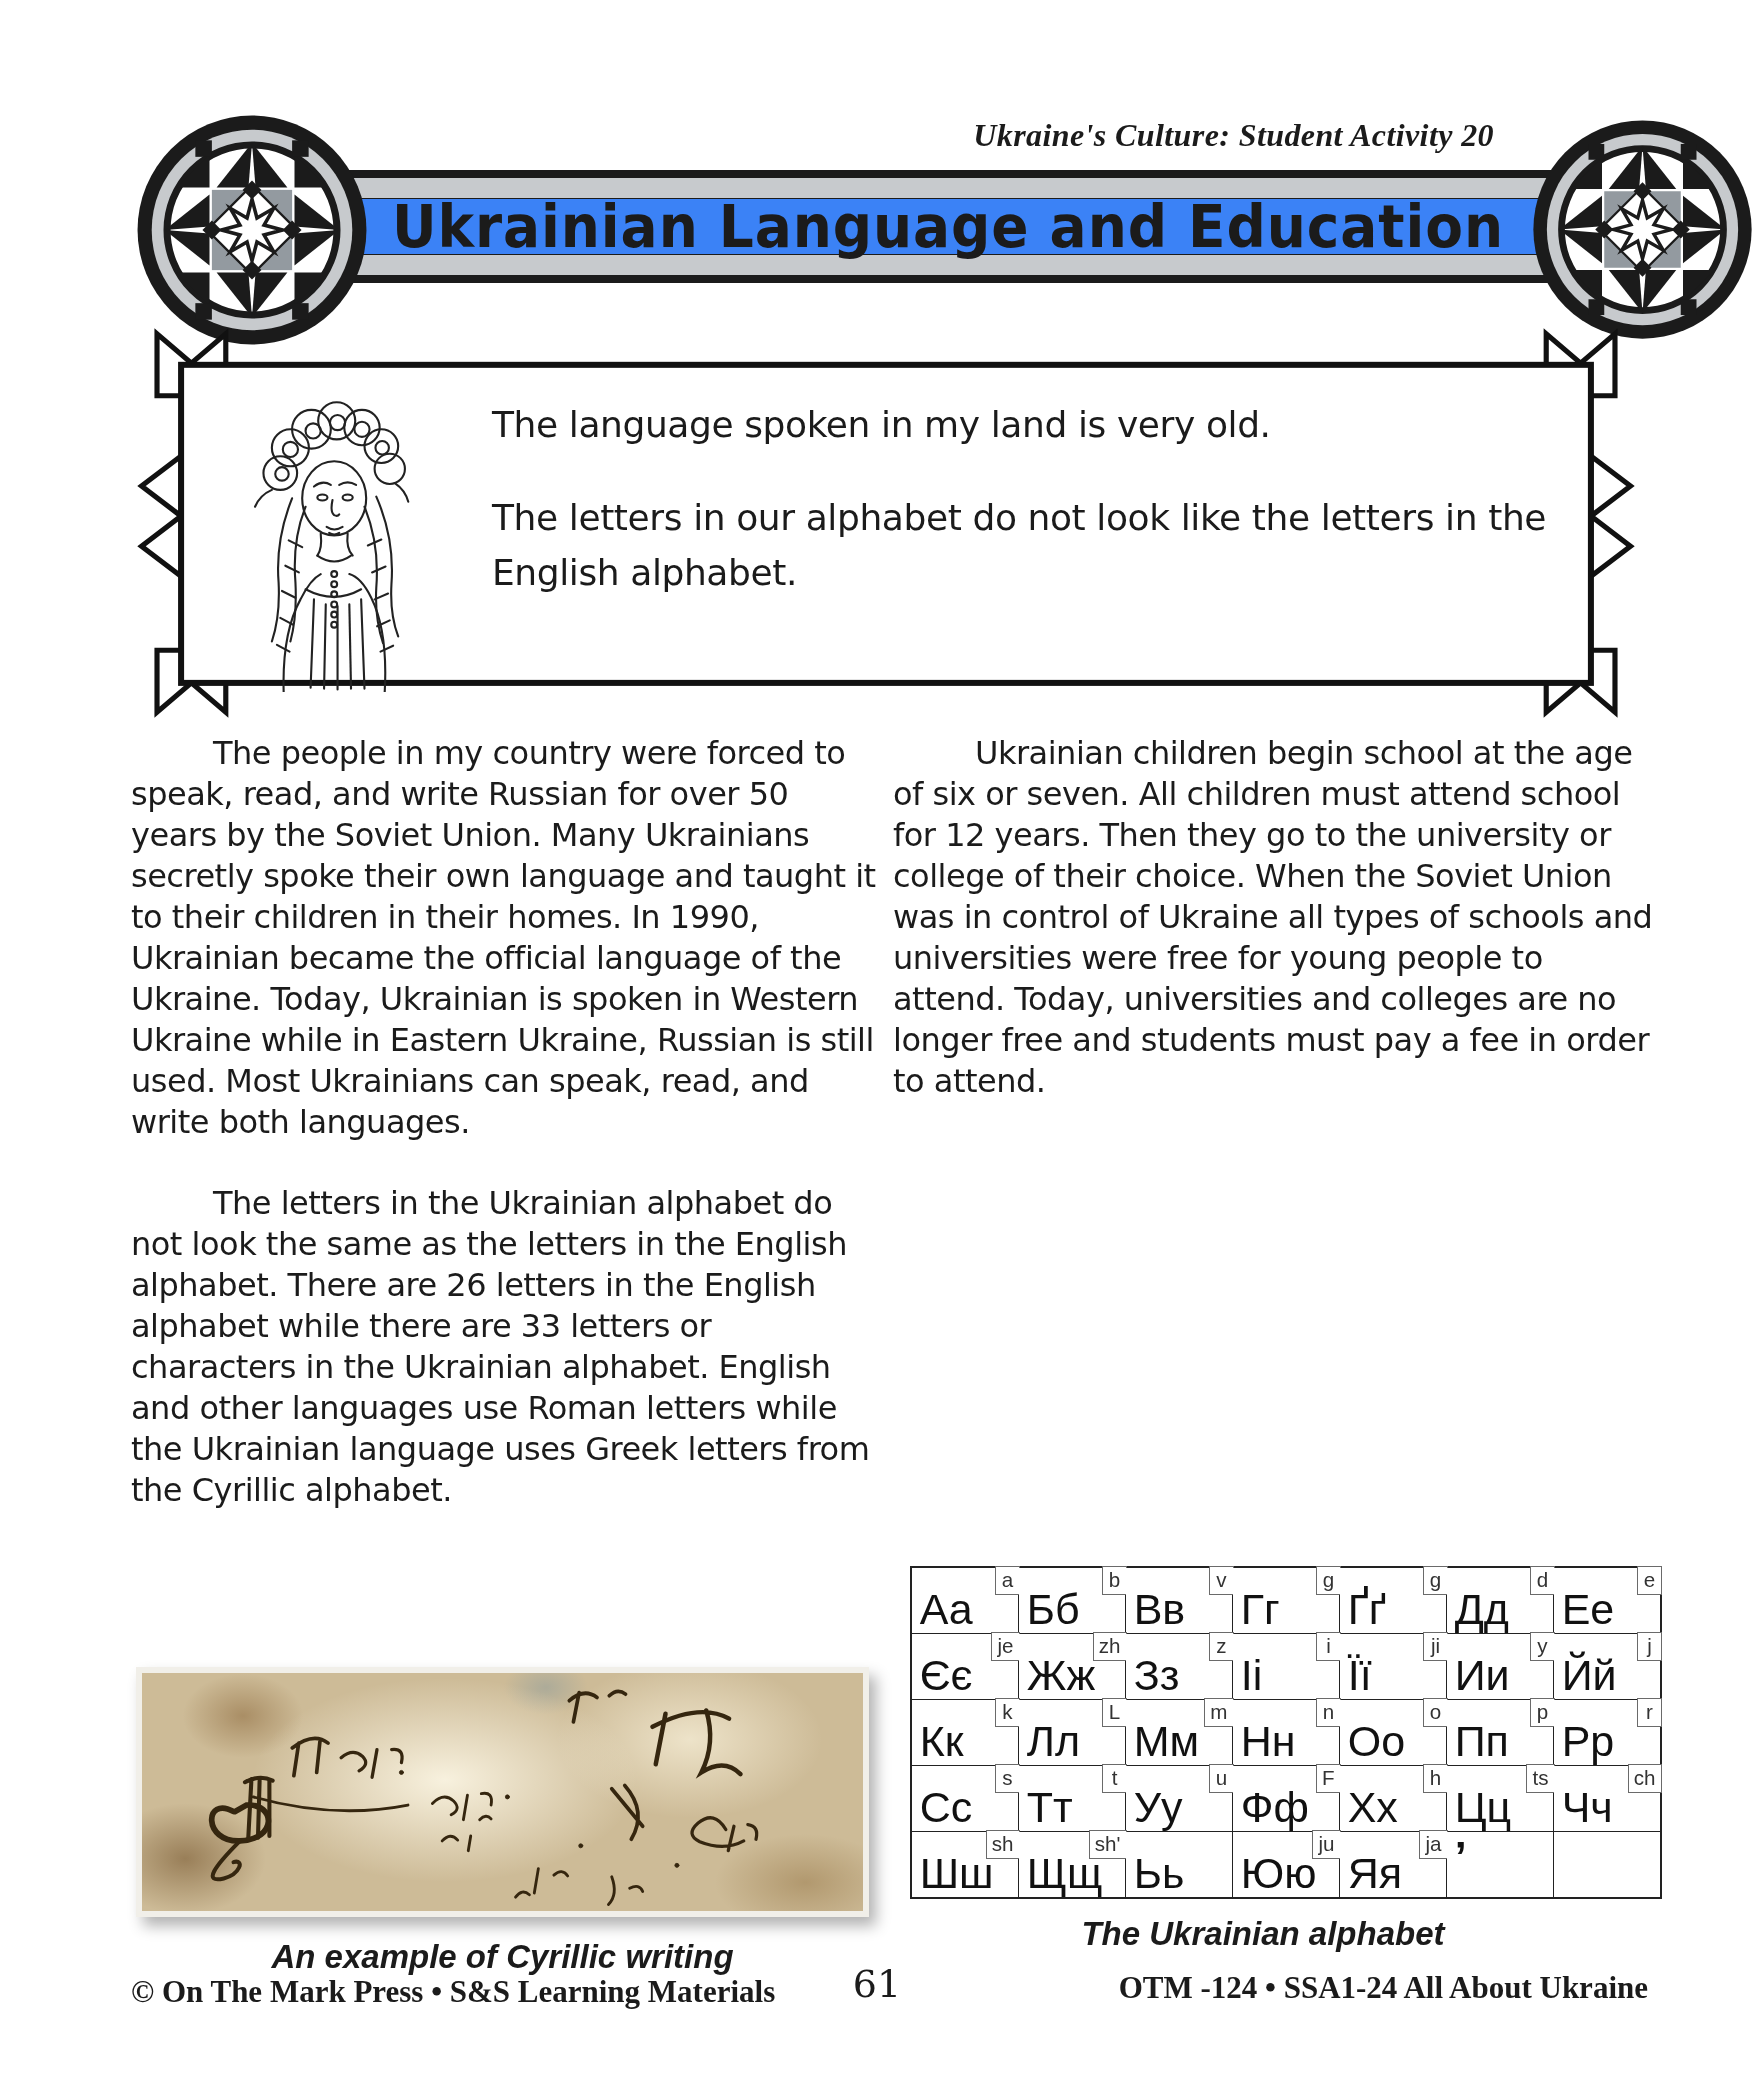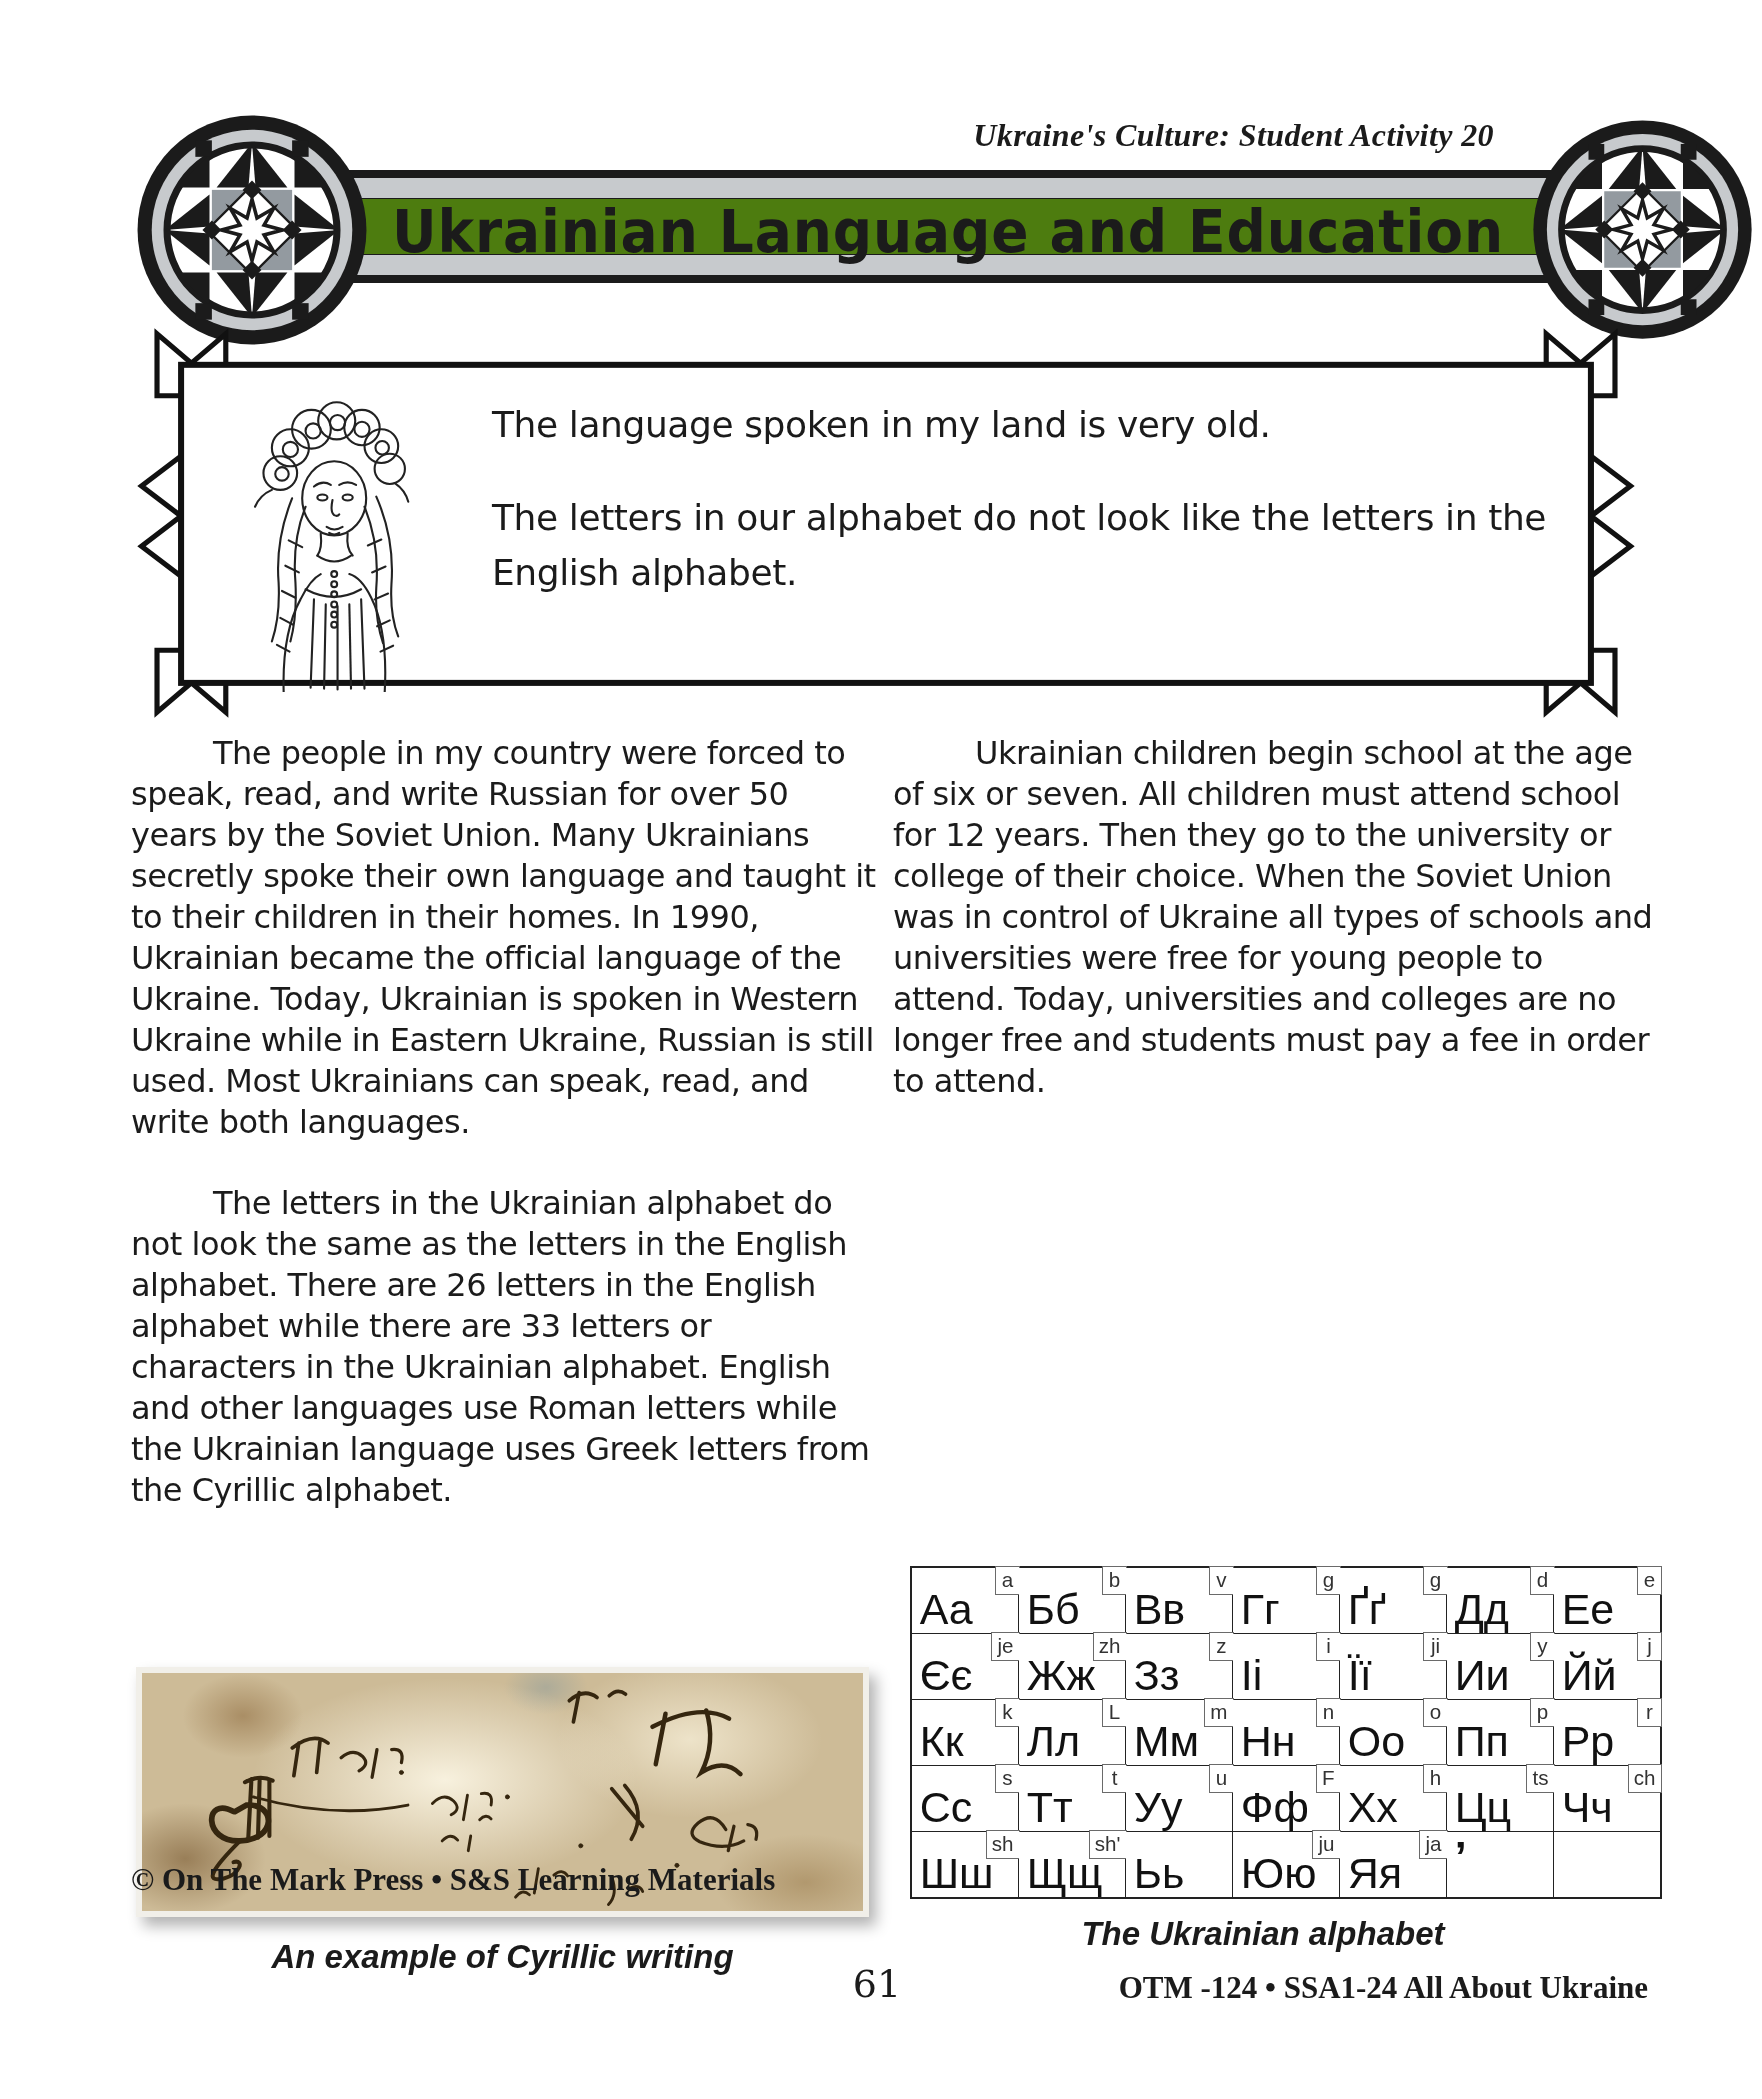--- a/index.html
+++ b/index.html
@@ -11,21 +11,21 @@
   .activity-label{
     position:absolute;top:117px;right:268px;
     font-family:"Liberation Serif",serif;font-style:italic;font-weight:bold;
     font-size:32px;letter-spacing:0.4px;
   }
   
   .band{position:absolute;left:251px;top:170px;width:1394px;height:117px;}
   .band .stripe-black{height:6.9px;background:#1b1b1b;}
   .band .stripe-gray{height:20px;background:#c7cacd;border-top:0.9px solid #1b1b1b;border-bottom:0.9px solid #1b1b1b;}
   .band .title-area{
-    height:55px;background:#4d7c0f;display:flex;align-items:flex-start;justify-content:center;
+    height:55px;background:#3b82f6;display:flex;align-items:center;justify-content:center;
   }
   .page-title{
     font-size:55px;font-weight:bold;letter-spacing:0.9px;white-space:nowrap;
     font-family:"DejaVu Sans",sans-serif;transform:scaleY(1.08);
   }
   .medallion{position:absolute;}
   .medallion svg{display:block;width:100%;height:100%;}
   .medallion-left{left:134px;top:112px;width:236px;height:236px;}
   .medallion-right{left:1530px;top:117px;width:225px;height:225px;}
   
@@ -66,21 +66,21 @@
     border:1.7px solid #222;height:63px;width:104px;position:relative;background:#fff;
     font-family:"Liberation Sans",sans-serif;
   }
   .cell-letters{position:absolute;left:7.7px;bottom:1.7px;font-size:43px;line-height:1;color:#111;}
   .cell-letters.apos{top:3.4px;bottom:auto;font-weight:bold;}
   .cell-sound{
     position:absolute;top:-1.7px;right:-1.7px;border:1.7px solid #6a6a6a;background:#fff;
     font-size:20.6px;line-height:1.15;padding:0.9px 5.2px 1.7px;color:#333;min-width:12px;text-align:center;
   }
   
-  .footer-left{position:absolute;left:131px;top:1862px;
+  .footer-left{position:absolute;left:131px;top:1974px;
     font-family:"Liberation Serif",serif;font-weight:bold;font-size:31px;}
   .footer-page{position:absolute;left:817px;top:1962px;width:120px;text-align:center;
     font-family:"DejaVu Serif",serif;font-size:38px;}
   .footer-right{position:absolute;right:114px;top:1970px;
     font-family:"Liberation Serif",serif;font-weight:bold;font-size:31px;}
 </style>
 </head>
 <body>
 
 <div class="activity-label">Ukraine's Culture:  Student Activity 20</div>

